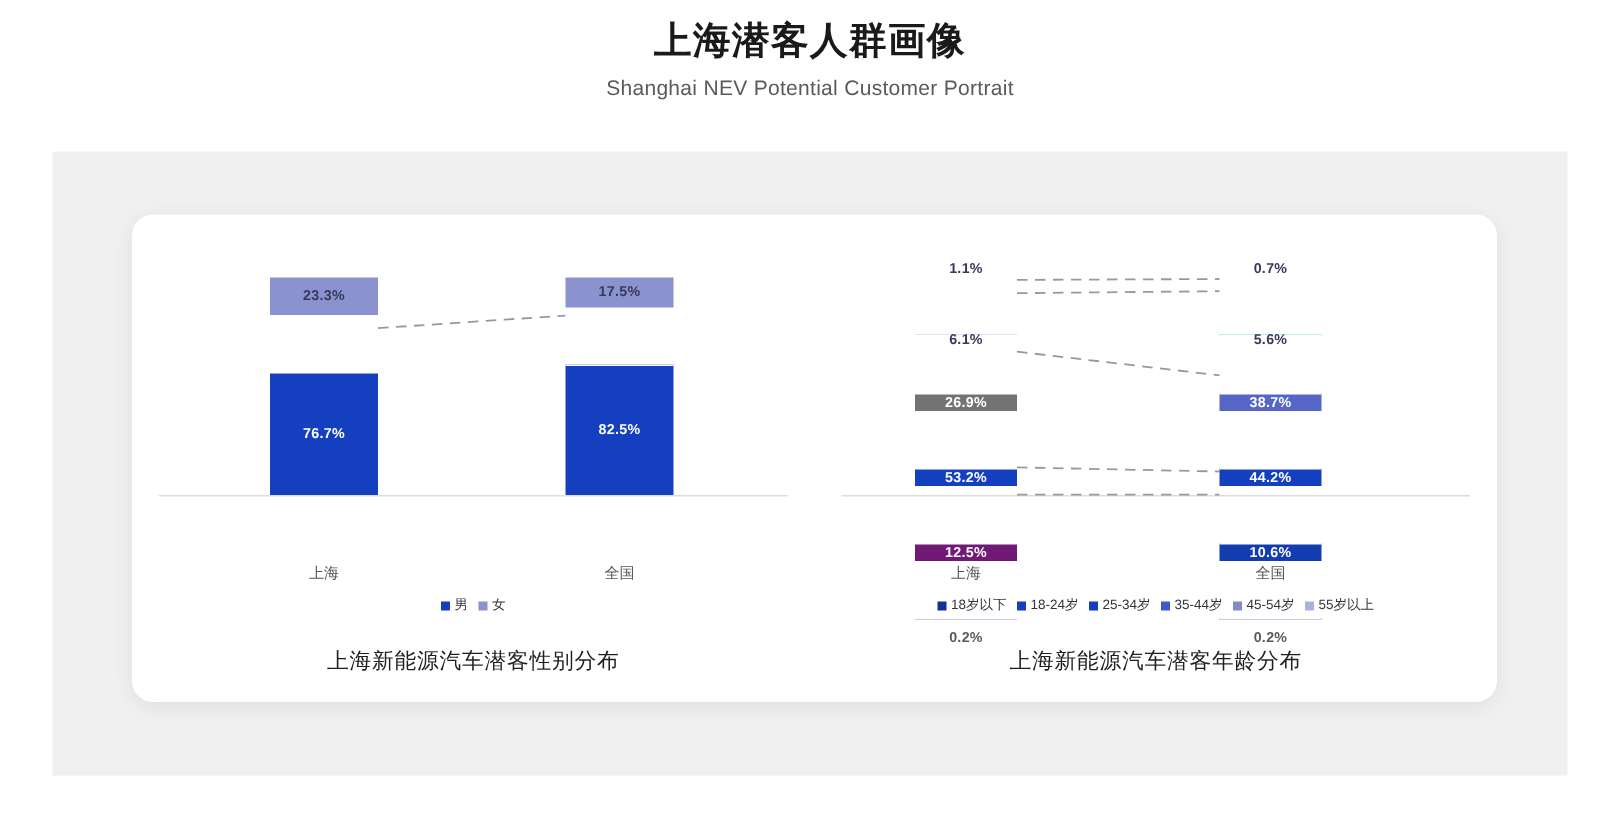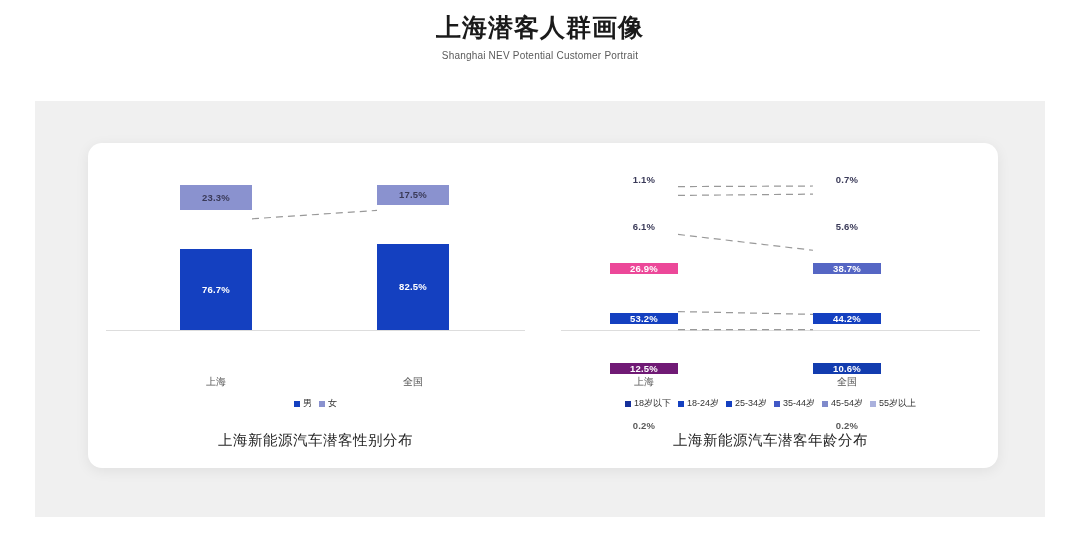--- a/index.html
+++ b/index.html
@@ -11,21 +11,21 @@
   }
   .page{position:relative;width:1080px;height:547px;}
 
   
   .header{padding-top:12px;text-align:center;}
   .title{
     font-size:25px;font-weight:bold;color:#1a1a1a;
     letter-spacing:1px;line-height:1.25;
   }
   .subtitle{
-    font-size:10px;color:#5a5a5a;margin-top:7px;letter-spacing:.2px;
+    font-size:14px;color:#5a5a5a;margin-top:7px;letter-spacing:.2px;
   }
 
   
   .gray-panel{
     position:absolute;left:35px;top:101px;
     width:1010px;height:416px;
     background:#f0f0f0;
   }
   
   .white-card{
@@ -178,21 +178,21 @@
         <div class="chart-block age">
           <div class="axis-line"></div>
           <div class="plot">
             <div class="bar left">
               <div class="seg light" style="height: 1.595px; background: rgb(170, 177, 221);">
                 <span class="lbl out-up">1.1%</span>
               </div>
               <div class="seg light" style="height: 8.845px; background: rgb(127, 138, 203);">
                 <span class="lbl out-up2">6.1%</span>
               </div>
-              <div class="seg dark" style="height: 39.005px; background: #ec4899;">
+              <div class="seg dark" style="height: 39.005px; background: #737373;">
                 <span class="lbl">26.9%</span>
               </div>
               <div class="seg dark" style="height: 77.14px; background: rgb(20, 64, 192);">
                 <span class="lbl">53.2%</span>
               </div>
               <div class="seg dark" style="height: 33px; background: #701a75;">
                 <span class="lbl">12.5%</span>
               </div>
               <div class="seg light" style="height: 0.29px; background: rgb(22, 48, 154);">
                 <span class="lbl out-down">0.2%</span>

